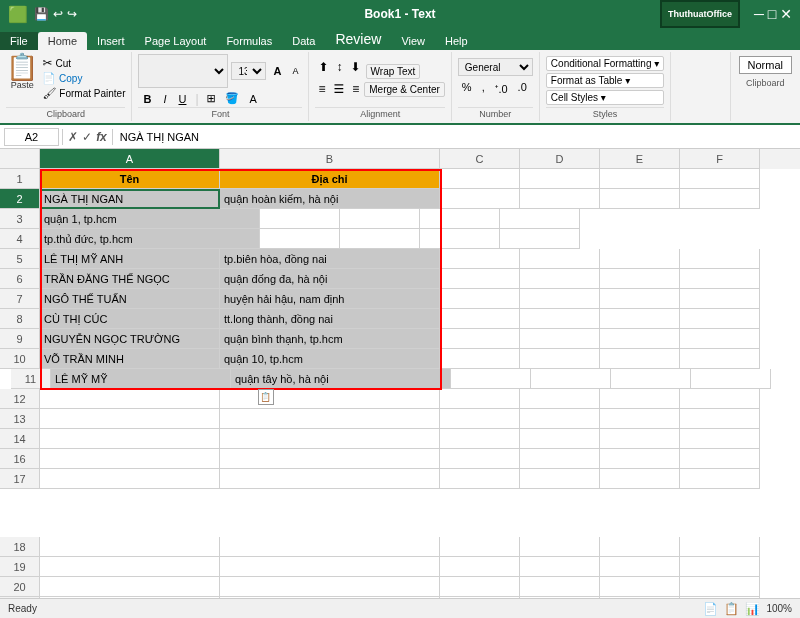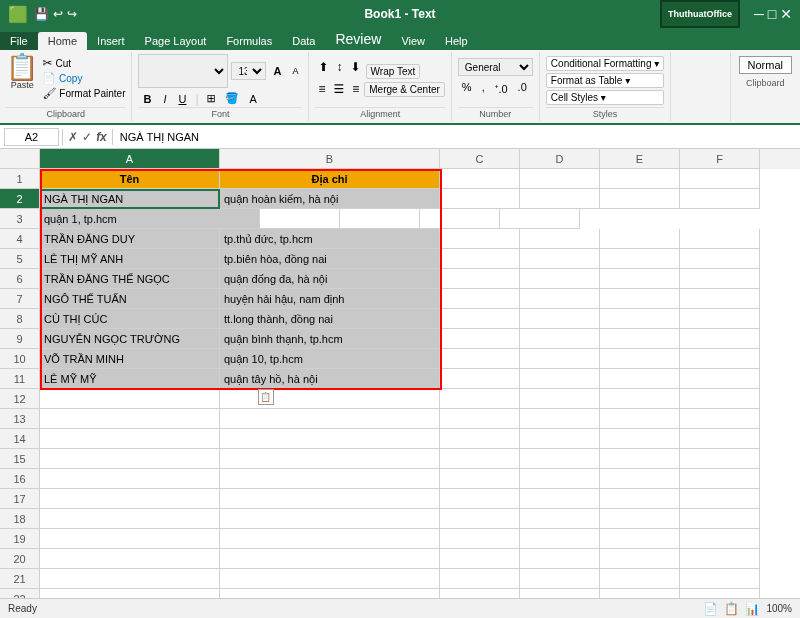--- a/index.html
+++ b/index.html
@@ -253,21 +253,20 @@
         <div class="row-num">3</div>
         <div class="grid-cell col-b" style="background:#c8c8c8;">quận 1, tp.hcm</div>
         <div class="grid-cell col-c"></div>
         <div class="grid-cell col-d"></div>
         <div class="grid-cell col-e"></div>
         <div class="grid-cell col-f"></div>
       </div>
 
       <div style="display:flex;">
         <div class="row-num">4</div>
-        <div class="grid-cell col-a" style="background:#c8c8c8;">TRẦN ĐĂNG DUY</div>
         <div class="grid-cell col-b" style="background:#c8c8c8;">tp.thủ đức, tp.hcm</div>
         <div class="grid-cell col-c"></div>
         <div class="grid-cell col-d"></div>
         <div class="grid-cell col-e"></div>
         <div class="grid-cell col-f"></div>
       </div>
 
       <div style="display:flex;">
         <div class="row-num">5</div>
         <div class="grid-cell col-a" style="background:#c8c8c8;">LÊ THỊ MỸ ANH</div>
@@ -321,21 +320,21 @@
       <div style="display:flex;">
         <div class="row-num">10</div>
         <div class="grid-cell col-a" style="background:#c8c8c8;">VÕ TRẦN MINH</div>
         <div class="grid-cell col-b" style="background:#c8c8c8;">quận 10, tp.hcm</div>
         <div class="grid-cell col-c"></div>
         <div class="grid-cell col-d"></div>
         <div class="grid-cell col-e"></div>
         <div class="grid-cell col-f"></div>
       </div>
 
-      <div style="display:flex;">
+      <div style="display:flex;margin-left:11px;">
         <div class="row-num">11</div>
         <div class="grid-cell col-a" style="background:#c8c8c8;">LÊ MỸ MỸ</div>
         <div class="grid-cell col-b" style="background:#c8c8c8;">quận tây hồ, hà nội</div>
         <div class="grid-cell col-c"></div>
         <div class="grid-cell col-d"></div>
         <div class="grid-cell col-e"></div>
         <div class="grid-cell col-f"></div>
       </div>
 
       <div style="position:absolute; left:258px; top:220px; background:white; border:1px solid #999; width:16px; height:16px; display:flex; align-items:center; justify-content:center; font-size:9px; cursor:pointer; z-index:11;">📋</div>
@@ -363,47 +362,38 @@
           <div style="display: flex;">
     <div class="row-num">14</div>
     <div class="grid-cell col-a"></div>
     <div class="grid-cell col-b"></div>
     <div class="grid-cell col-c"></div>
     <div class="grid-cell col-d"></div>
     <div class="grid-cell col-e"></div>
     <div class="grid-cell col-f"></div>
   </div>
           <div style="display: flex;">
-    <div class="row-num">15</div>
-    <div class="grid-cell col-a"></div>
-    <div class="grid-cell col-b"></div>
-    <div class="grid-cell col-c"></div>
-    <div class="grid-cell col-d"></div>
-    <div class="grid-cell col-e"></div>
-    <div class="grid-cell col-f"></div>
-  </div>
-          <div style="display: flex;">
     <div class="row-num">16</div>
     <div class="grid-cell col-a"></div>
     <div class="grid-cell col-b"></div>
     <div class="grid-cell col-c"></div>
     <div class="grid-cell col-d"></div>
     <div class="grid-cell col-e"></div>
     <div class="grid-cell col-f"></div>
   </div>
           <div style="display: flex;">
     <div class="row-num">17</div>
     <div class="grid-cell col-a"></div>
     <div class="grid-cell col-b"></div>
     <div class="grid-cell col-c"></div>
     <div class="grid-cell col-d"></div>
     <div class="grid-cell col-e"></div>
     <div class="grid-cell col-f"></div>
   </div>
-          <div style="display: flex;">
+          <div style="display: flex; margin-top: 48px;">
     <div class="row-num">18</div>
     <div class="grid-cell col-a"></div>
     <div class="grid-cell col-b"></div>
     <div class="grid-cell col-c"></div>
     <div class="grid-cell col-d"></div>
     <div class="grid-cell col-e"></div>
     <div class="grid-cell col-f"></div>
   </div>
           <div style="display: flex;">
     <div class="row-num">19</div>

